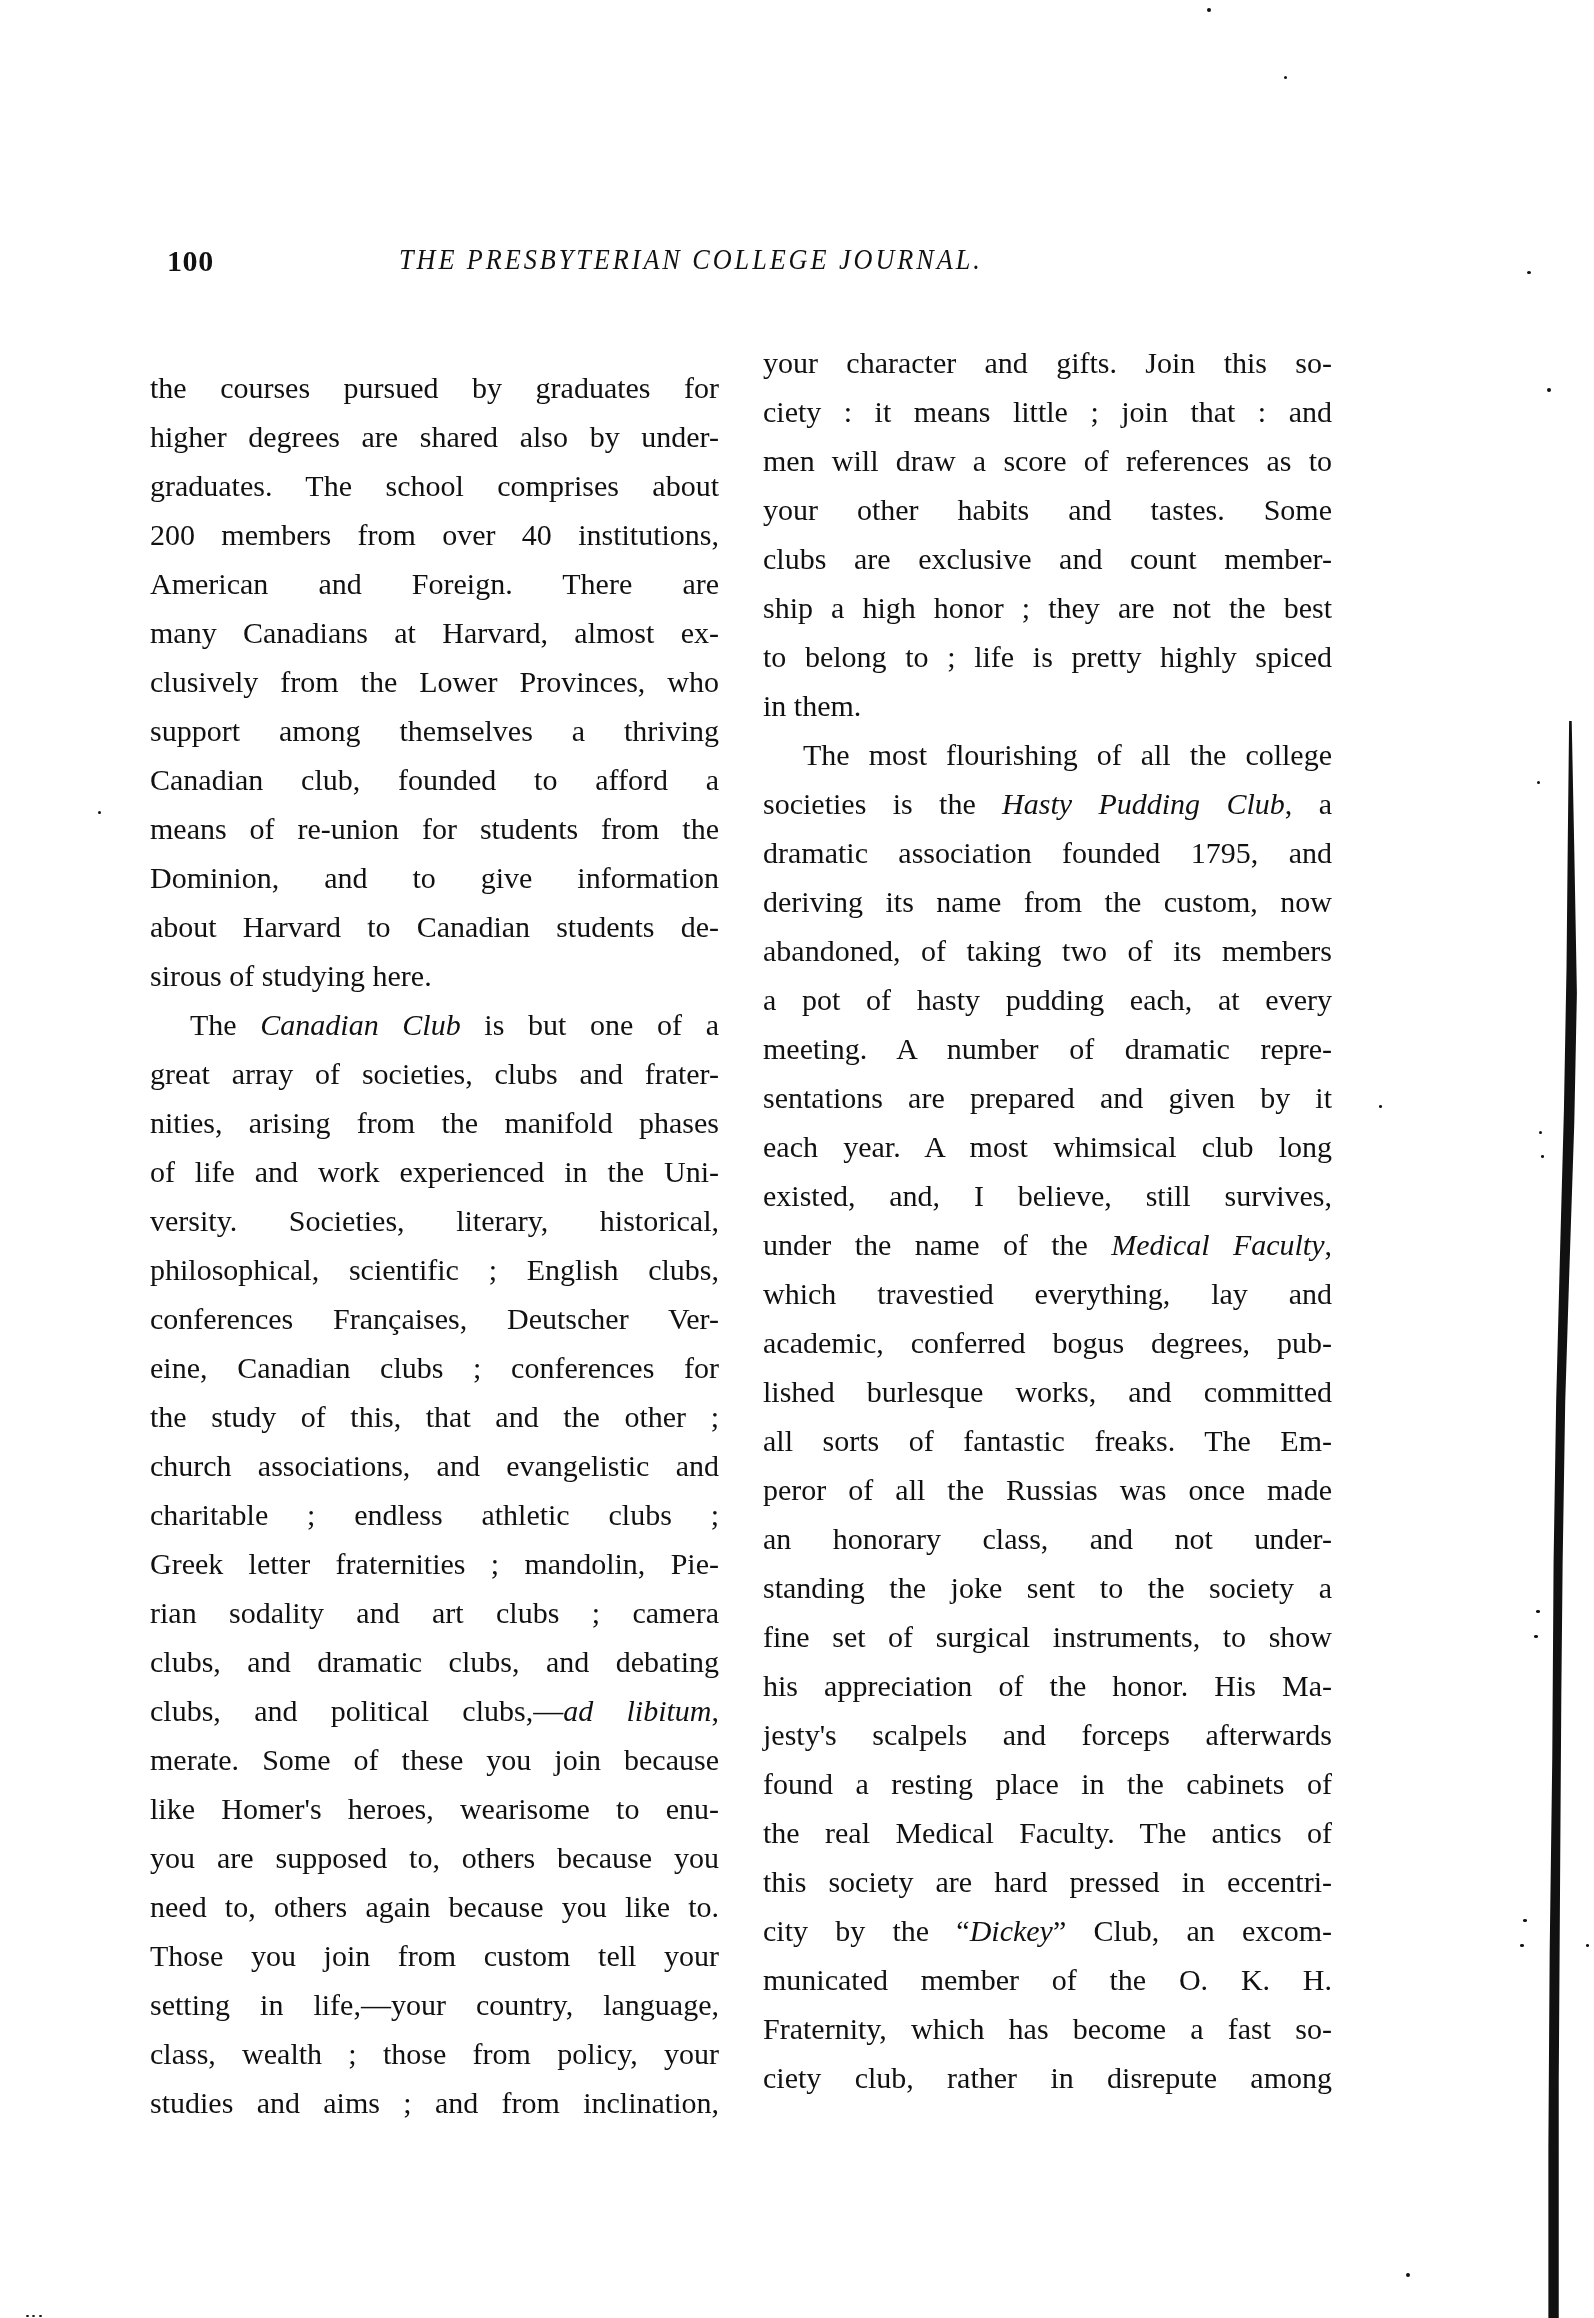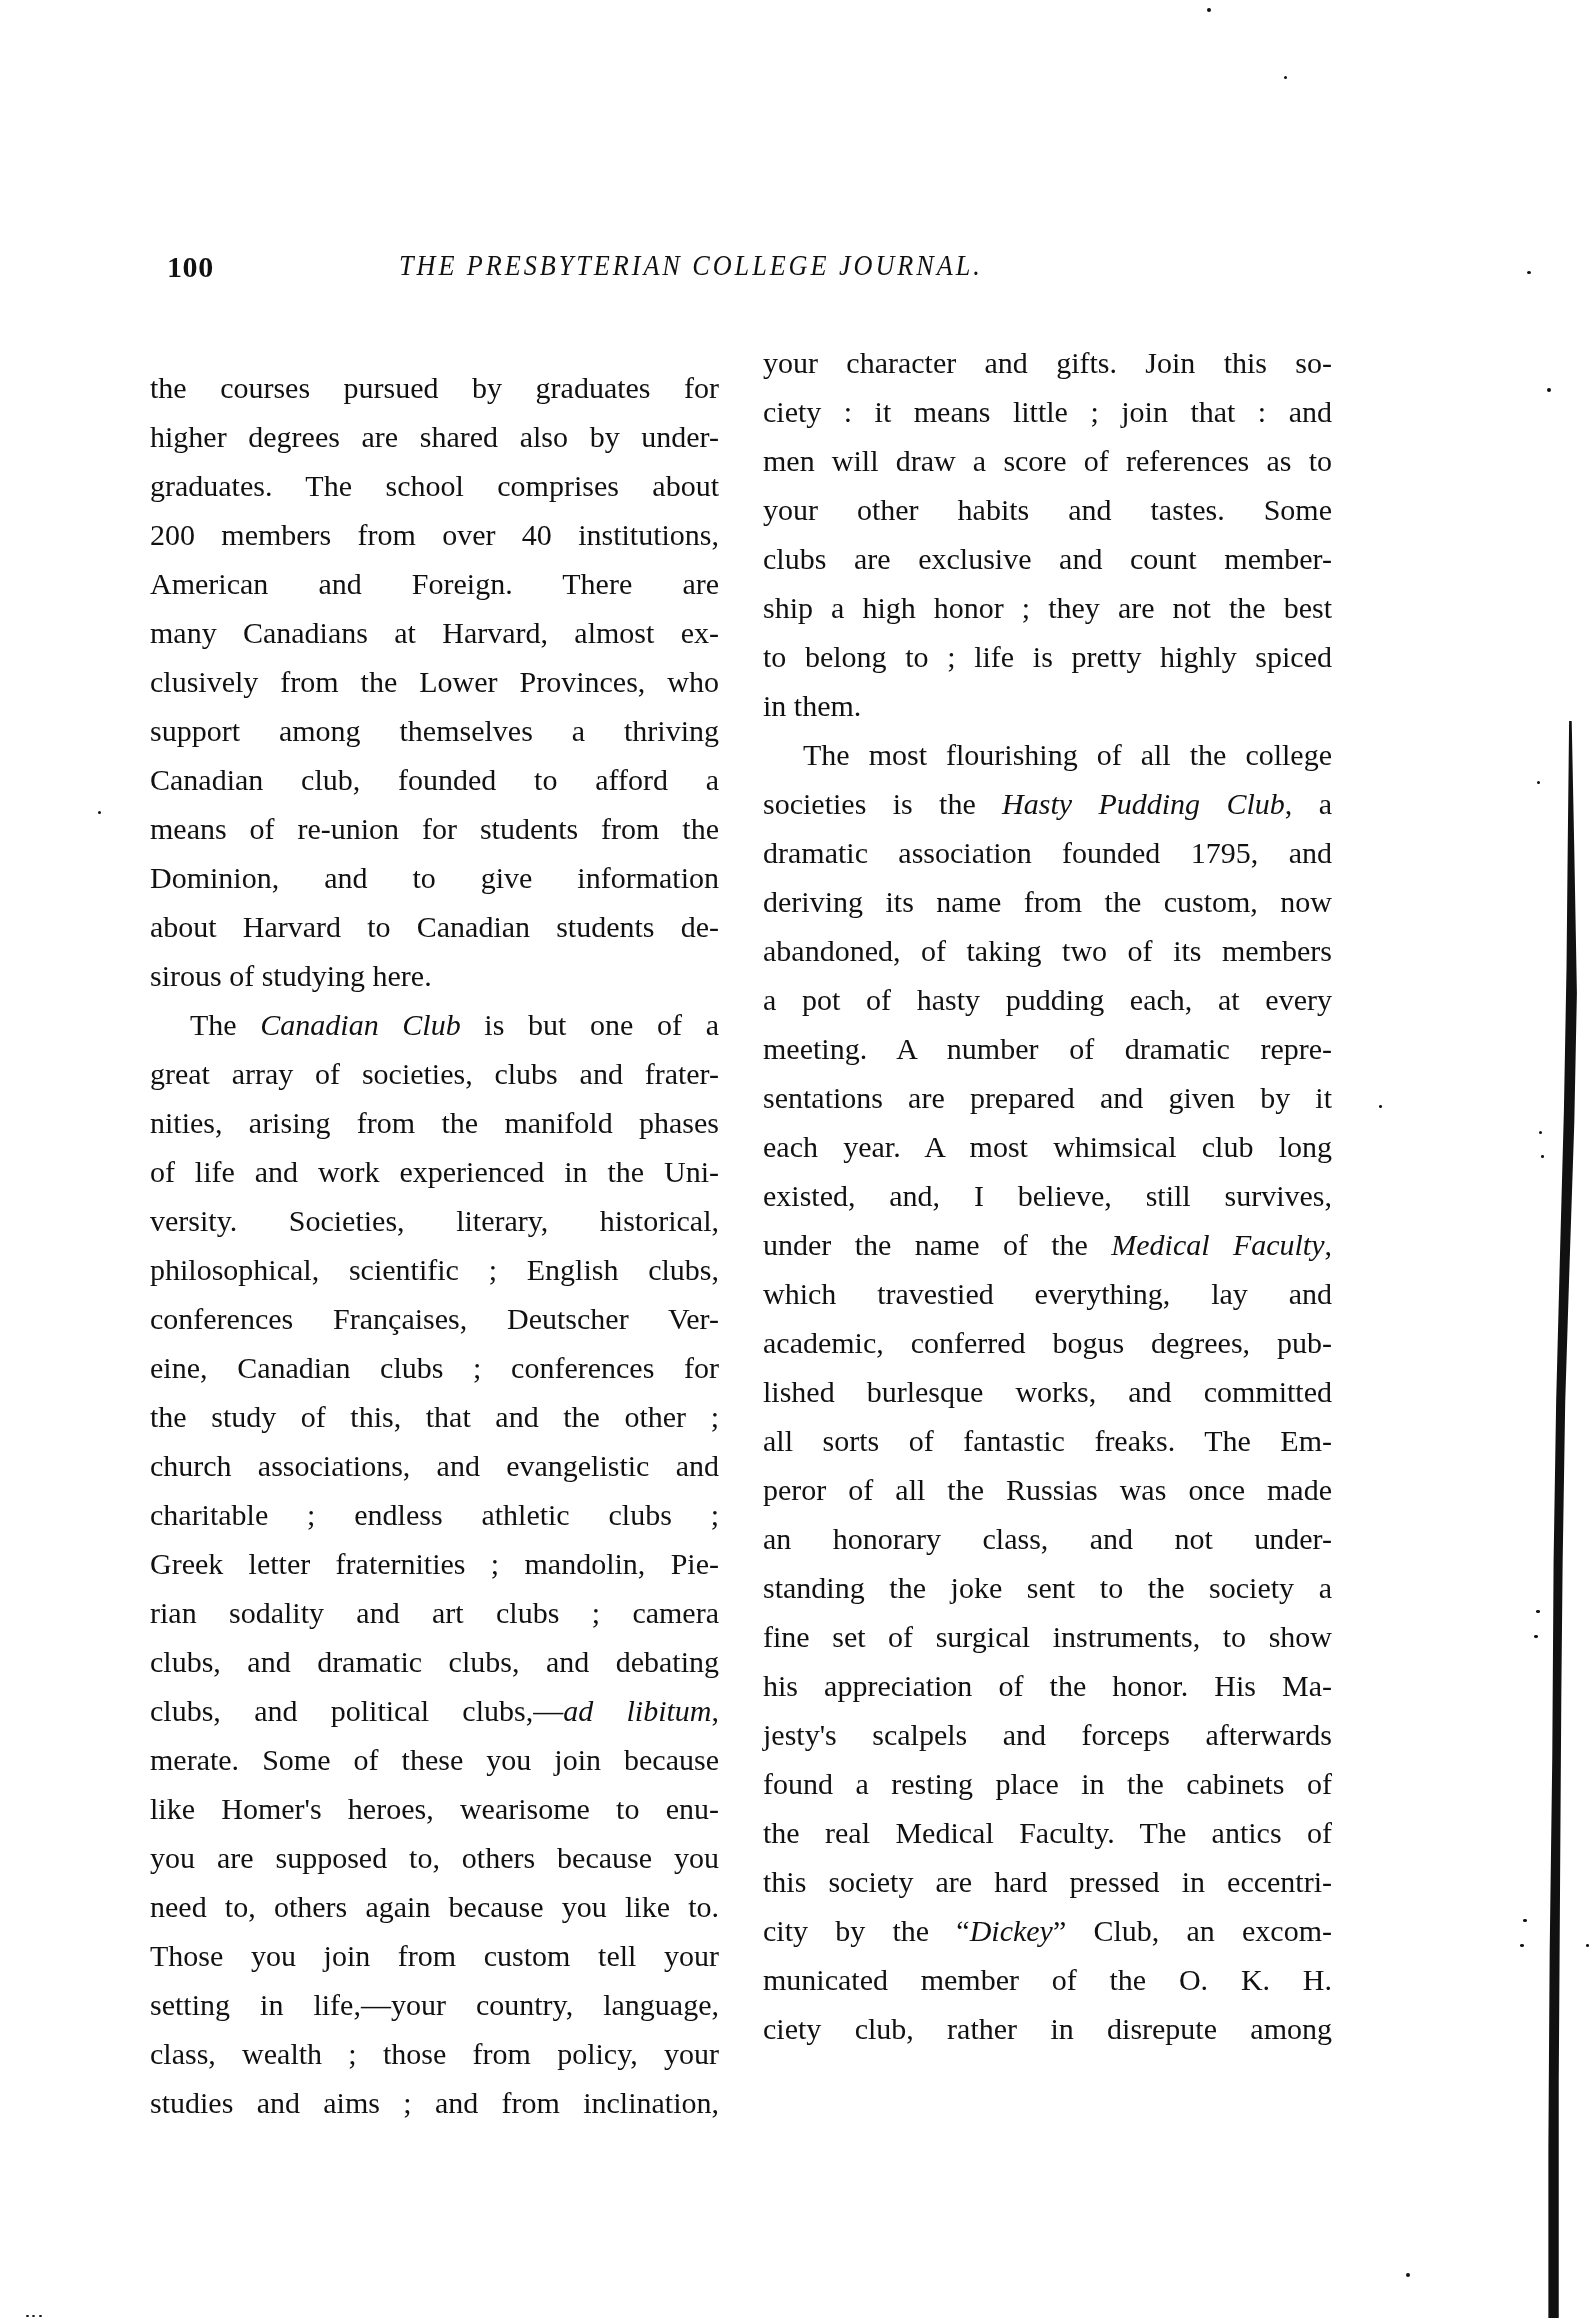--- a/index.html
+++ b/index.html
@@ -10,21 +10,21 @@
     body {
       width: 1594px;
       height: 2319px;
       position: relative;
       overflow: hidden;
       color: #111111;
       font-family: "Liberation Serif", "DejaVu Serif", serif;
     }
     .running-head {
       position: absolute;
-      top: 250px;
+      top: 244px;
       left: 167px;
       width: 1166px;
       height: 39px;
     }
     .page-number {
       position: absolute;
       left: 0;
       top: 0;
       font-size: 30px;
       letter-spacing: 0.6px;
@@ -154,20 +154,21 @@
     <span class="line"><span>an honorary class, and not under-</span></span>
     <span class="line"><span>standing the joke sent to the society a</span></span>
     <span class="line"><span>fine set of surgical instruments, to show</span></span>
     <span class="line"><span>his appreciation of the honor.  His Ma-</span></span>
     <span class="line"><span>jesty's scalpels and forceps afterwards</span></span>
     <span class="line"><span>found a resting place in the cabinets of</span></span>
     <span class="line"><span>the real Medical Faculty.  The antics of</span></span>
     <span class="line"><span>this society are hard pressed in eccentri-</span></span>
     <span class="line"><span>city by the “</span><em>Dickey</em><span>” Club, an excom-</span></span>
     <span class="line"><span>municated member of the O. K. H.</span></span>
+    <span class="line"><span>Fraternity, which has become a fast so-</span></span>
     <span class="line"><span>ciety club, rather in disrepute among</span></span>
   </div>
 
 <div class="margin-rule">
   <svg width="52" height="1598" viewBox="0 0 80 2466">
     <path d="M34 0 L38 0 L42 200 L46 420 L42 620 L34 860 L28 1050 L24 1300 L22 1500 L20 1800 L18 2100 L18 2466 L2 2466 L2 2200 L4 1900 L8 1600 L10 1300 L14 1050 L20 820 L26 600 L30 380 L32 180 Z" fill="#111"></path>
   </svg>
 </div>
 
 <span class="speck" style="left:1207px;top:7.8px;width:3.9px;height:3.9px;"></span>

